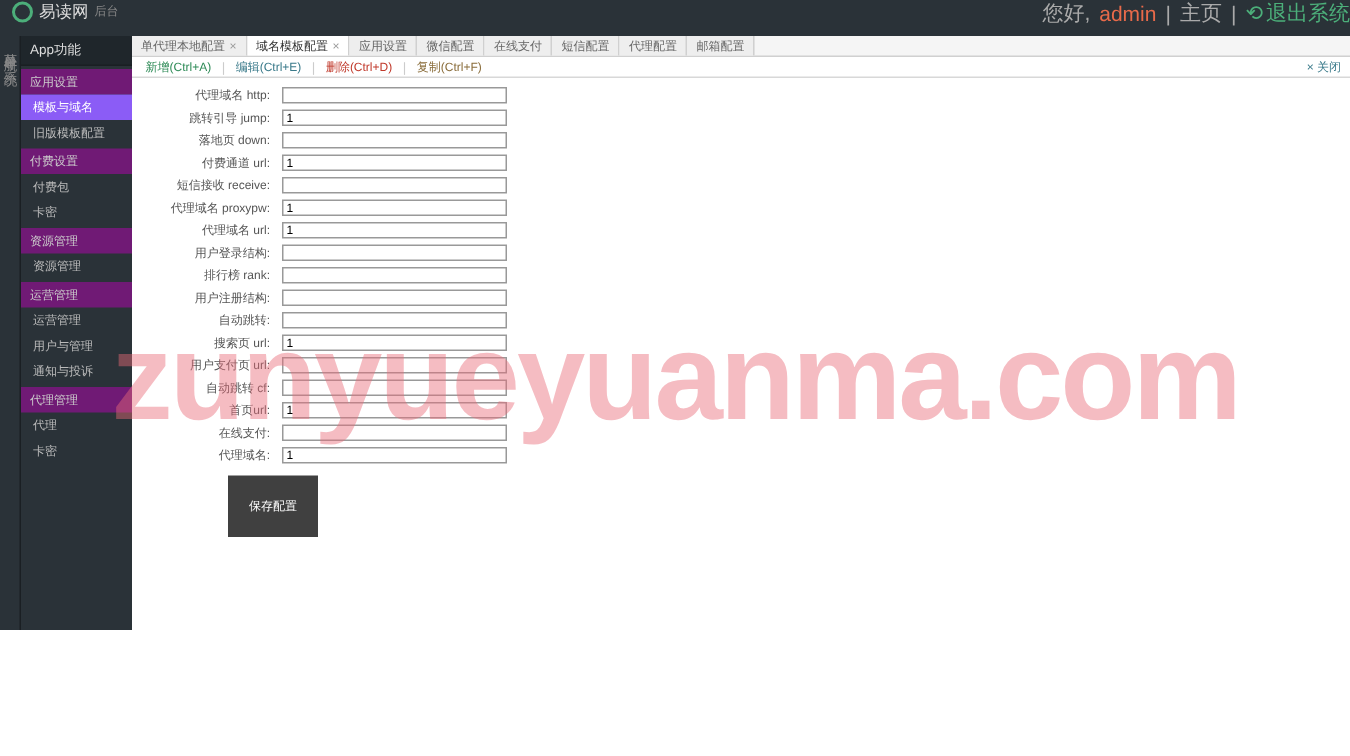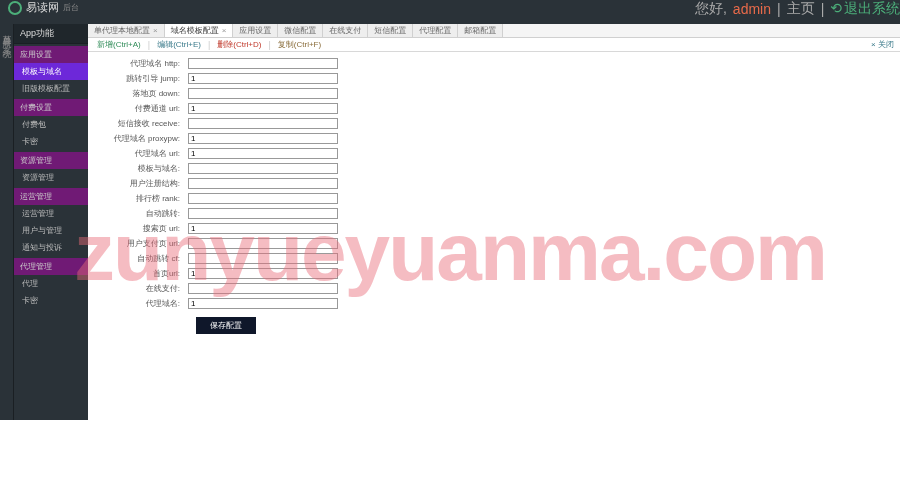--- a/index.html
+++ b/index.html
@@ -12,40 +12,40 @@
 .hr-item{color:#aaa}
 .hr-user{color:#e86a4a}
 .hr-exit{color:#4caf7a}
 .hr-exit::before{content:"⟲";color:#4caf7a;margin-right:2px}
 .layout{display:flex;height:396px}
 .iconbar{width:14px;background:#2a3238;border-right:1px solid #1a1f23;display:flex;flex-direction:column;align-items:center;padding-top:4px;gap:8px}
 .iconbar span{color:#888;font-size:9px;writing-mode:vertical-rl;text-orientation:upright;letter-spacing:1px}
 .sidebar{width:74px;background:#2a3238;color:#ccc;overflow:hidden}
 .sb-head{background:#1f262b;padding:3px 6px;color:#ddd;font-size:9px;border-bottom:1px solid #1a1f23}
 .sb-item{padding:3px 8px;font-size:8px;color:#bbb;cursor:pointer;white-space:nowrap;overflow:hidden}
-.sb-item.active{background:#6d28d9;color:#fff}
+.sb-item.active{background:#8b5cf6;color:#fff}
 .sb-group{background:#701a75;padding:3px 6px;font-size:8px;color:#ccc;margin-top:2px}
 .main{flex:1;display:flex;flex-direction:column;background:#fff;min-width:0}
 .tabs{height:14px;background:#f5f5f5;border-bottom:1px solid #d0d0d0;display:flex;align-items:flex-start}
 .tab{padding:1px 6px;font-size:8px;border-right:1px solid #d0d0d0;background:#eee;color:#666;display:flex;align-items:center;gap:3px;cursor:pointer;white-space:nowrap}
 .tab.active{background:#fff;color:#333}
 .tab-x{color:#999;font-size:8px}
 .actionbar{height:14px;border-bottom:1px solid #d8d8d8;display:flex;align-items:center;padding:0 6px;gap:4px}
 .ab-btn{font-size:8px;cursor:pointer;padding:14px 3px}
 .ab-add{color:#2e8b57}
 .ab-edit{color:#3a7a8a}
 .ab-del{color:#c0392b}
 .ab-copy{color:#8a6d3b}
 .ab-sep{color:#ccc}
 .ab-right{margin-left:auto;color:#3a7a8a;font-size:8px}
 .form-area{flex:1;overflow:auto;padding:6px 10px}
 .form-row{display:flex;align-items:flex-start;margin-bottom:2px;height:13px}
 .flabel{width:90px;text-align:right;font-size:8px;color:#555;padding-right:8px;white-space:nowrap;overflow:hidden}
 .finput{width:150px;height:11px;border:1px solid #999;font-size:8px;padding:0 2px;background:#fff}
-.submit-btn{margin-left:98px;margin-top:4px;background:#0f172a;color:#fff;border:none;padding:3px 14px;font-size:8px;cursor:pointer}
+.submit-btn{margin-left:54px;margin-top:4px;background:#404040;color:#fff;border:none;padding:15px 14px;font-size:8px;cursor:pointer}
 .watermark{position:absolute;top:50%;left:50%;transform:translate(-50%,-50%);font-size:82px;font-weight:700;color:rgba(232,106,120,0.45);pointer-events:none;white-space:nowrap;font-family:Arial,sans-serif;letter-spacing:-2px;z-index:100}
 </style>
 </head>
 <body>
 
 <div class="header">
   <div class="logo">
     <span class="logo-icon"></span>
     <span class="logo-text">易读网</span>
     <span style="font-size:8px;color:#888">后台</span>
@@ -150,29 +150,29 @@
           </div>
           <div class="form-row">
             <div class="flabel">代理域名 proxypw:</div>
             <input class="finput" value="1" style="">
           </div>
           <div class="form-row">
             <div class="flabel">代理域名 url:</div>
             <input class="finput" value="1" style="">
           </div>
           <div class="form-row">
-            <div class="flabel">模板与域名:</div>
+            <div class="flabel">用户登录结构:</div>
+            <input class="finput" style="">
+          </div>
+          <div class="form-row">
+            <div class="flabel">排行榜 rank:</div>
             <input class="finput" style="">
           </div>
           <div class="form-row">
             <div class="flabel">用户注册结构:</div>
-            <input class="finput" style="">
-          </div>
-          <div class="form-row">
-            <div class="flabel">排行榜 rank:</div>
             <input class="finput" style="">
           </div>
           <div class="form-row">
             <div class="flabel">自动跳转:</div>
             <input class="finput" style="">
           </div>
           <div class="form-row">
             <div class="flabel">搜索页 url:</div>
             <input class="finput" value="1" style="">
           </div>

